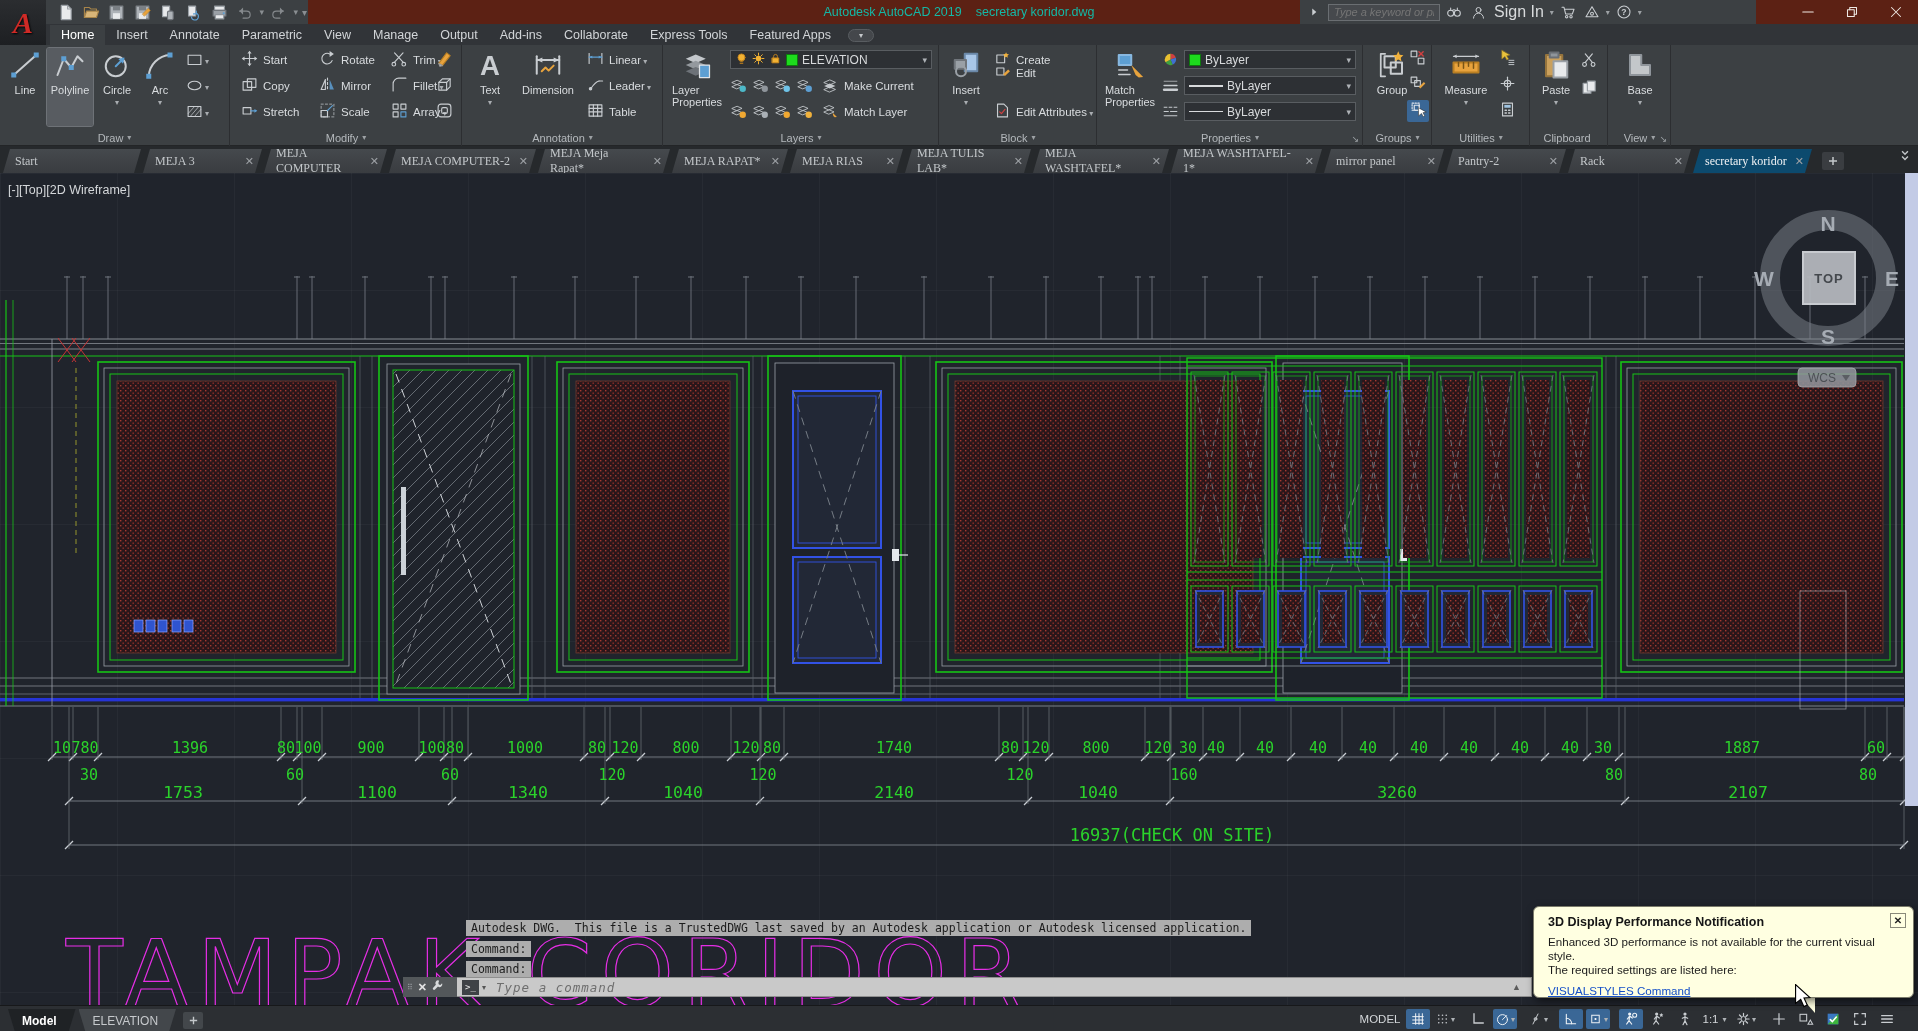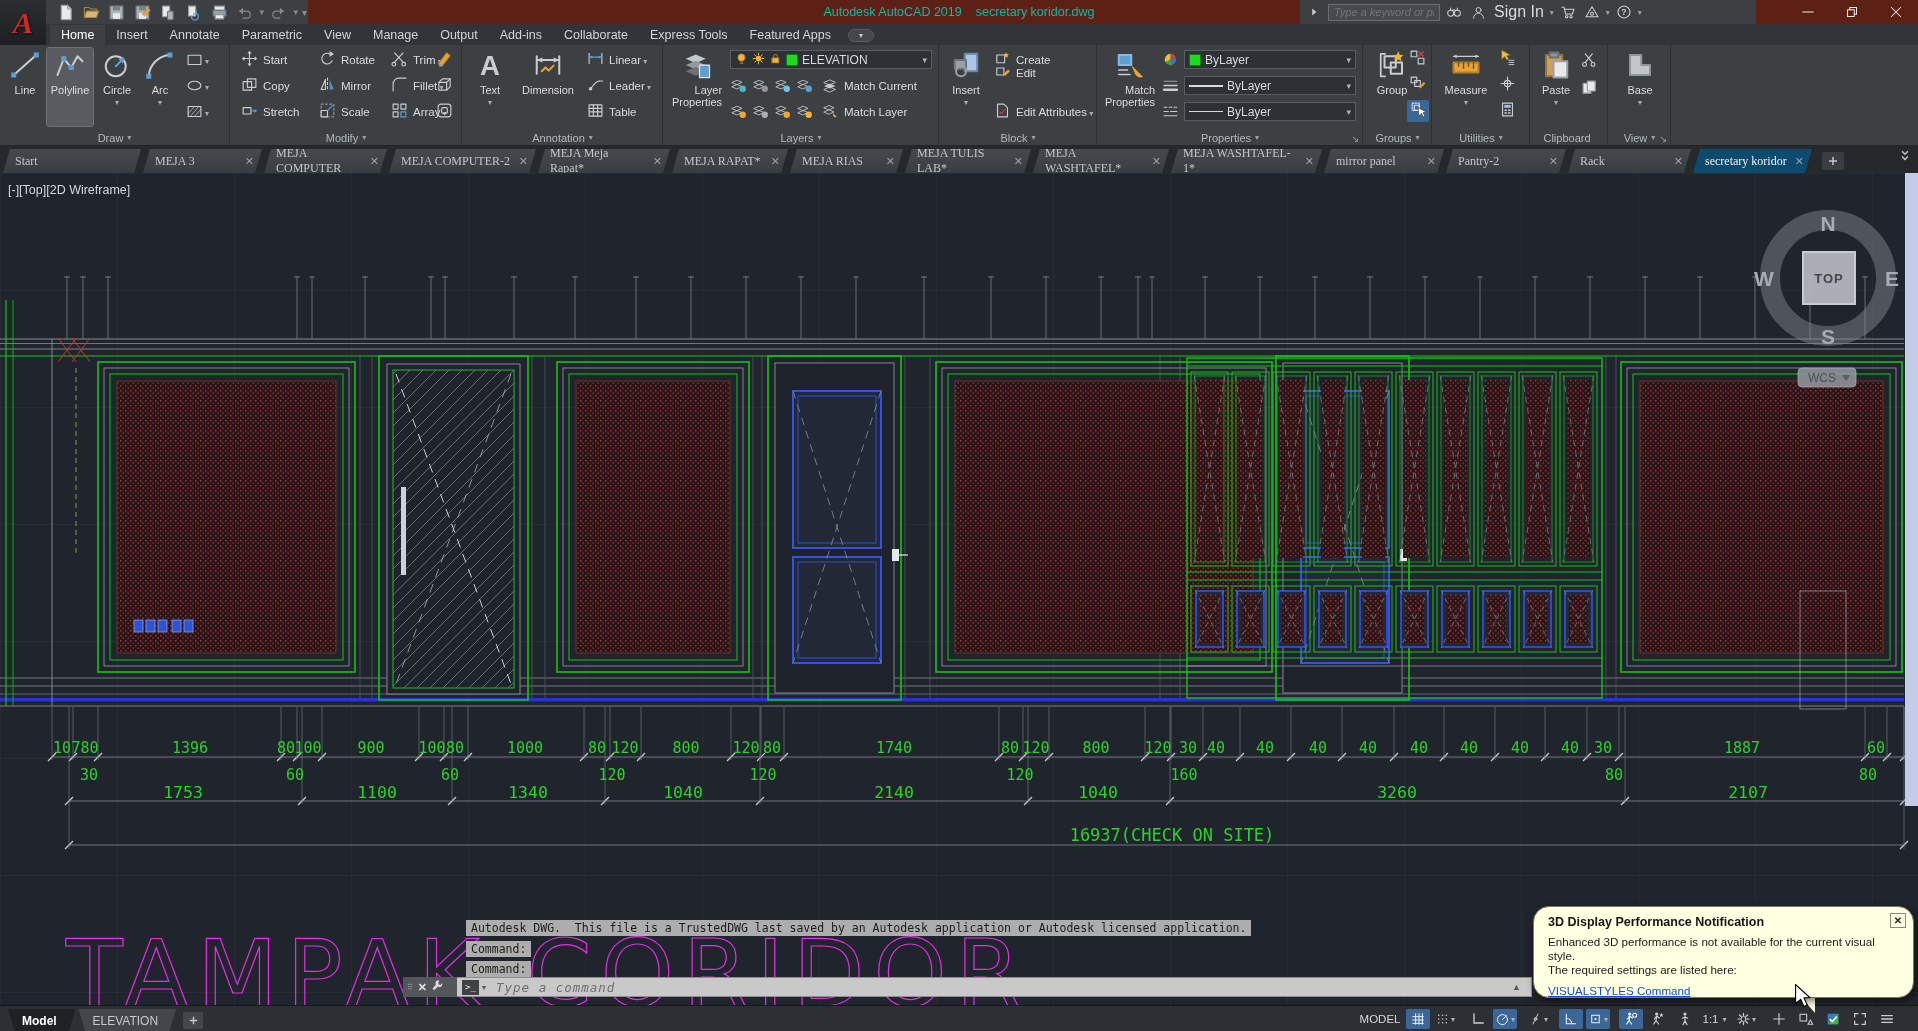--- a/index.html
+++ b/index.html
@@ -31,21 +31,21 @@
   .rtab-pill{margin-left:6px;margin-bottom:3px;width:26px;height:13px;background:#44474b;border:1px solid #595d61;border-radius:7px;
              color:#c5c8cb;font-size:8px;display:flex;align-items:center;justify-content:center;}
   
   .ribbon{position:absolute;left:0;top:45px;width:1918px;height:101px;background:#3c4043;border-bottom:1px solid #232527;}
   .panel{position:absolute;top:0;height:101px;border-right:1px solid #2c2e31;}
   .ptitle{position:absolute;left:0;right:0;bottom:0;height:17px;display:flex;align-items:center;justify-content:center;
           color:#b4b8bc;font-size:11px;gap:4px;}
   .ptitle::after{content:"▾";font-size:8px;color:#9da1a5;}
   .ptitle.noarr::after{content:"";}
   .rbig{position:absolute;top:3px;height:78px;display:flex;flex-direction:column;align-items:center;justify-content:flex-start;gap:1px;border-radius:2px;padding-top:2px;}
-  .rbig .rlb{color:#d9dcdf;font-size:11px;text-align:right;line-height:11.5px;white-space:pre-line;}
+  .rbig .rlb{color:#d9dcdf;font-size:11px;text-align:left;line-height:11.5px;white-space:pre-line;}
   .rbig.darr::after{content:"▾";color:#a9adb1;font-size:8px;margin-top:0px;}
   .rbig.active{background:#585c61;outline:1px solid #6e7277;}
   .rrow{position:absolute;height:22px;display:flex;align-items:center;gap:5px;}
   .rrow .rlb{color:#d9dcdf;font-size:11.5px;white-space:nowrap;}
   .dd::after{content:" ▾";font-size:8px;color:#a9adb1;}
   .rcolbtn{position:absolute;width:34px;height:22px;display:flex;align-items:center;gap:2px;}
   .combo{position:absolute;height:19px;background:#2d3034;border:1px solid #595d61;display:flex;align-items:center;gap:4px;padding:0 4px;color:#d8dadc;font-size:12px;}
   .combo .carrow{margin-left:auto;color:#aeb2b6;font-size:9px;}
   .swatch{width:12px;height:12px;background:#1ddb1d;border:1px solid #0e7a0e;display:inline-block;}
   .corner-arr{position:absolute;right:3px;bottom:2px;color:#9da1a5;font-size:9px;}
@@ -77,21 +77,21 @@
   .ltab{position:absolute;top:3px;height:23px;display:flex;align-items:center;padding:0 14px;font-size:12px;color:#c6c9cc;
         background:#43474b;clip-path:polygon(0 0,100% 0,calc(100% - 7px) 100%,7px 100%);}
   .ltab.active{background:#1f2225;color:#fff;font-weight:bold;}
   .ltab-plus{position:absolute;top:6px;width:20px;height:17px;background:#43474b;border-radius:2px;display:flex;align-items:center;justify-content:center;}
   .sitem{position:absolute;top:3px;height:20px;border-radius:2px;display:flex;align-items:center;justify-content:center;gap:1px;padding:0 2px;}
   .sitem.on{background:#3a6796;}
   .sitem .slb{color:#d3d6d9;font-size:11.5px;padding:0 3px;}
   .sitem .sarr{color:#aeb2b6;font-size:8px;}
   
   .note{position:absolute;left:1533px;top:906px;width:381px;height:92px;background:#ffffe1;border:1px solid #7a7a6a;
-        border-radius:16px;box-shadow:2px 3px 8px rgba(0,0,0,.55);z-index:60;padding:8px 10px 0 14px;}
+        border-radius:6px;box-shadow:2px 3px 8px rgba(0,0,0,.55);z-index:60;padding:8px 10px 0 14px;}
   .note-title{font-size:12.5px;font-weight:bold;color:#161616;}
   .note-body{font-size:11.6px;color:#1a1a1a;margin-top:6px;line-height:14px;}
   .note-link{font-size:11.6px;color:#1550c8;text-decoration:underline;margin-top:7px;display:inline-block;}
   .note-x{position:absolute;right:7px;top:6px;width:16px;height:15px;border:1px solid #8a8a7a;display:flex;align-items:center;
           justify-content:center;font-size:10px;font-weight:bold;color:#222;}
   .note-tail{position:absolute;left:1800px;top:996px;width:0;height:0;border-top:17px solid #ffffe1;border-left:15px solid transparent;z-index:59;}
   .cursor{position:absolute;left:1794px;top:984px;z-index:70;}
 </style>
 </head>
 <body>
@@ -502,21 +502,21 @@
               <path d="M3,15 l7,-3 7,3 -7,3 z" stroke-width="1.2"></path>
               <circle cx="18" cy="18" r="4.5" fill="#5d9fd3" stroke="none"></circle>
             </svg></span>
       </div>
       <div class="rrow" style="left:158px;top:30px">
           <span class="ic18"><svg width="17" height="17" viewBox="0 0 24 24" fill="none" stroke="#c9cdd1" stroke-width="1.6" stroke-linecap="round" stroke-linejoin="round">
               <path d="M3,9 l8,-3.5 8,3.5 -8,3.5 z" stroke-width="1.2"></path>
               <path d="M3,14 l8,-3.5 8,3.5 -8,3.5 z" fill="#c3c7cb" stroke="none"></path>
               <path d="M3,19 l8,-3.5 8,3.5 -8,3.5 z" stroke-width="1.2"></path>
             </svg></span>
-          <span class="rlb">Match Current</span>
+          <span class="rlb">Make Current</span>
         </div>
       <div class="rrow" style="left:66px;top:56px">
         <span class="ic18"><svg width="17" height="17" viewBox="0 0 24 24" fill="none" stroke="#c9cdd1" stroke-width="1.6" stroke-linecap="round" stroke-linejoin="round">
               <path d="M3,9 l7,-3 7,3 -7,3 z" stroke-width="1.2"></path>
               <path d="M3,15 l7,-3 7,3 -7,3 z" stroke-width="1.2"></path>
               <circle cx="18" cy="18" r="4.5" fill="#f0a832" stroke="none"></circle>
             </svg></span>
         <span class="ic18"><svg width="17" height="17" viewBox="0 0 24 24" fill="none" stroke="#c9cdd1" stroke-width="1.6" stroke-linecap="round" stroke-linejoin="round">
               <path d="M3,9 l7,-3 7,3 -7,3 z" stroke-width="1.2"></path>
               <path d="M3,15 l7,-3 7,3 -7,3 z" stroke-width="1.2"></path>

